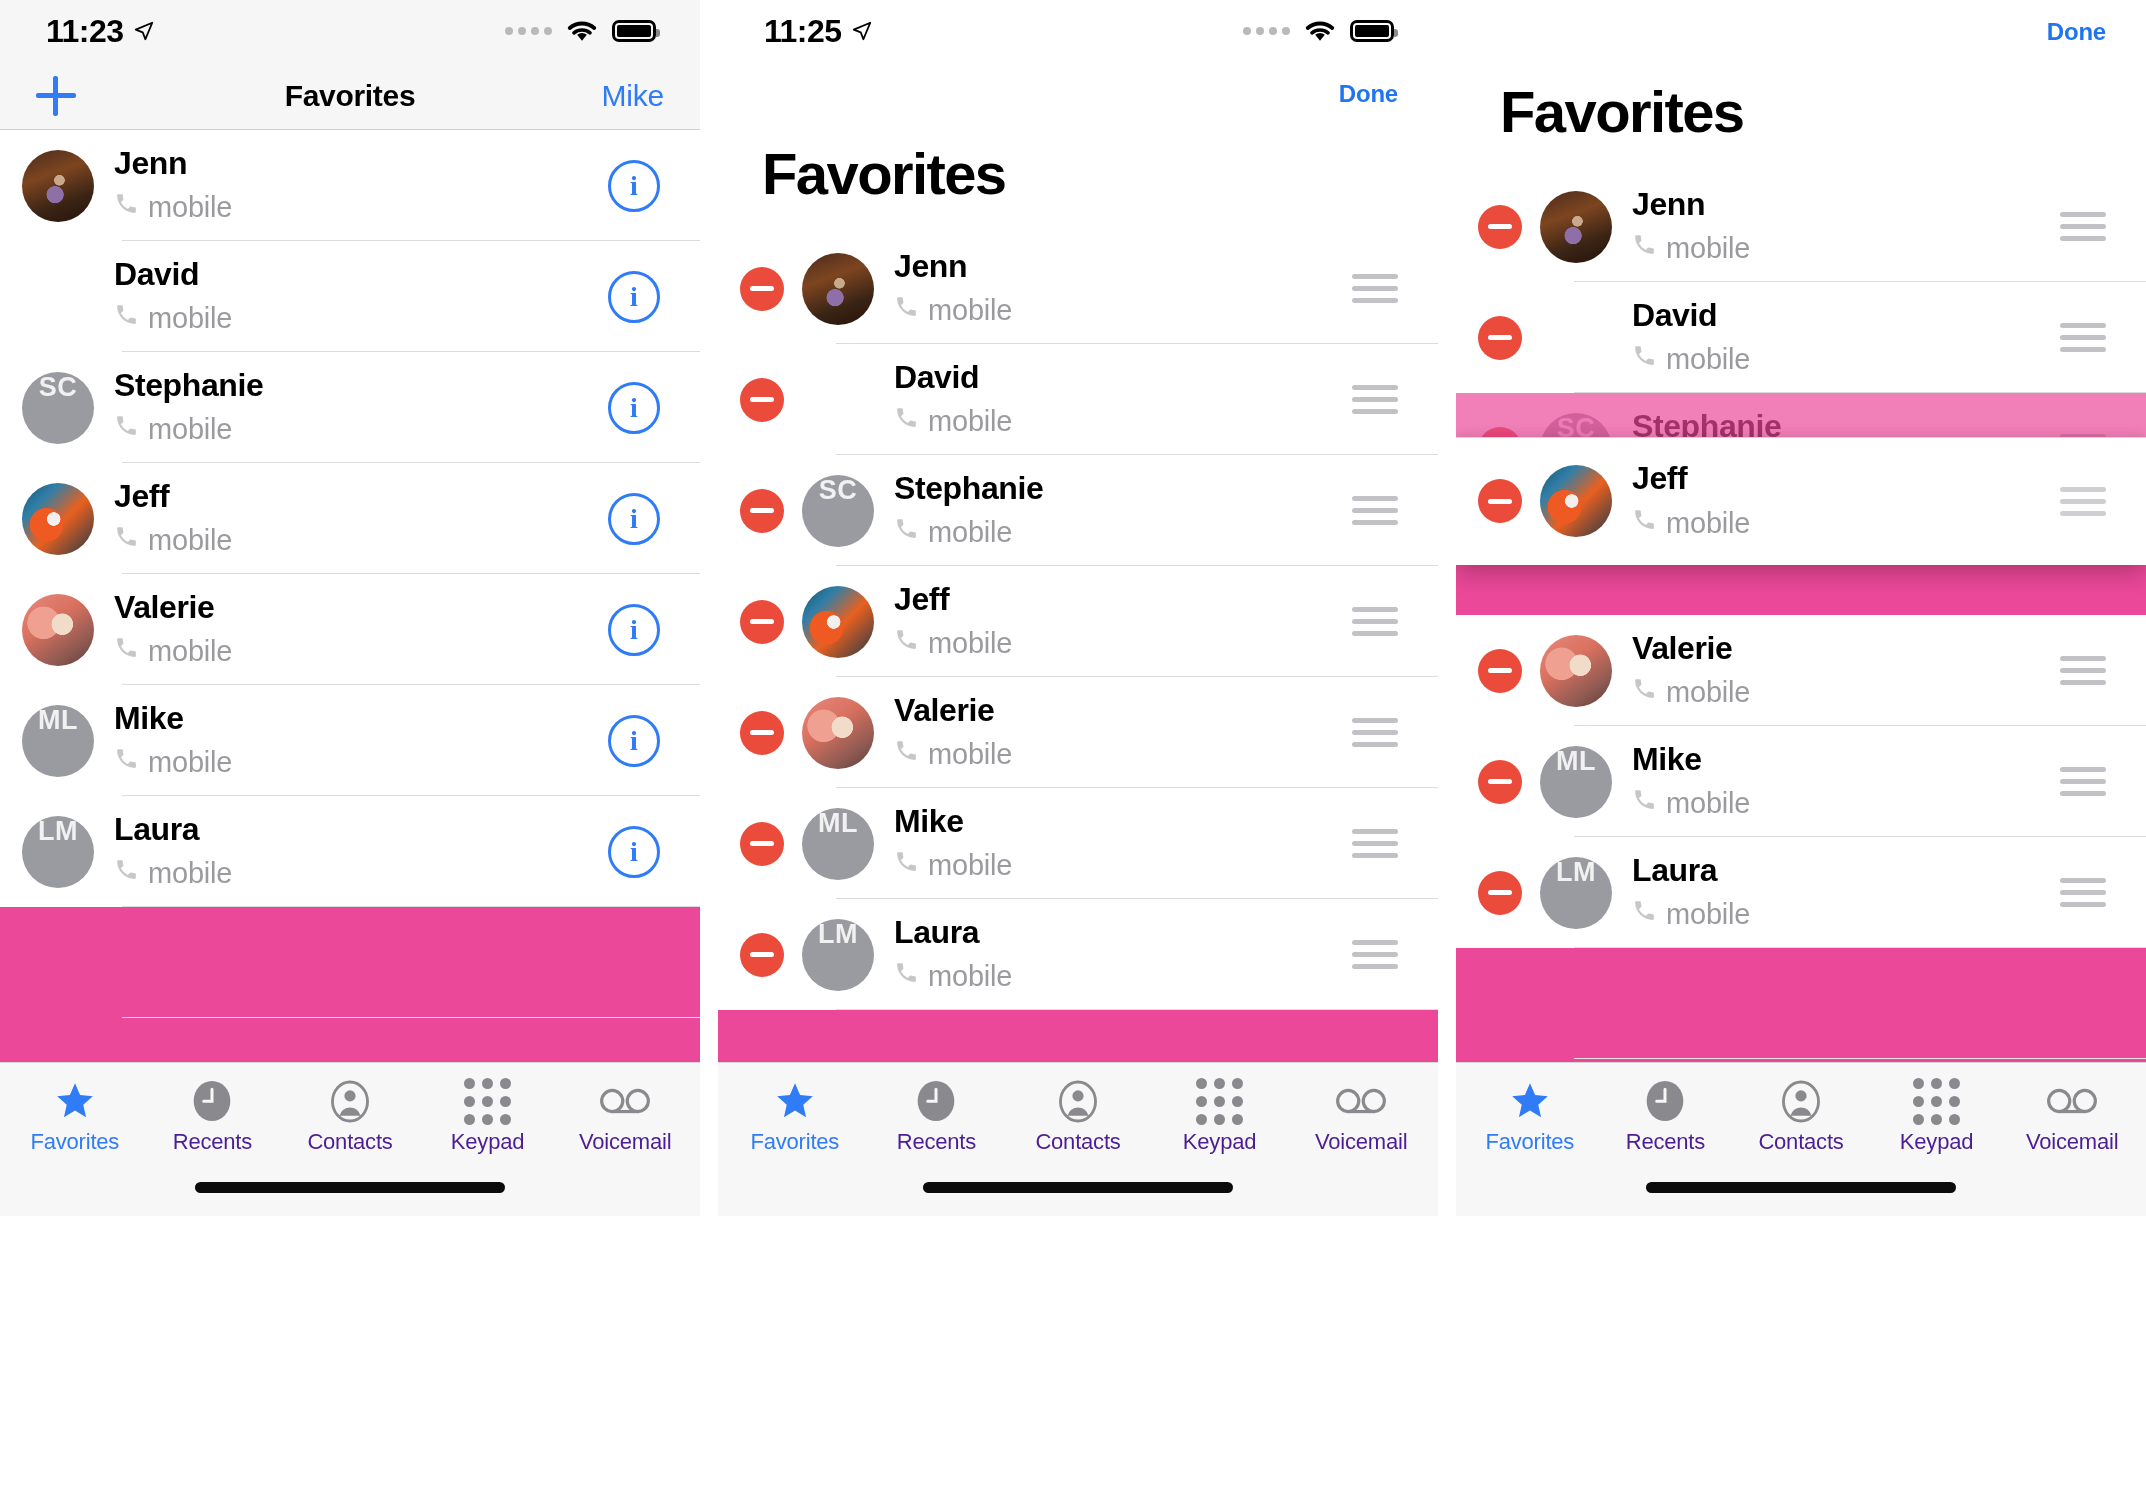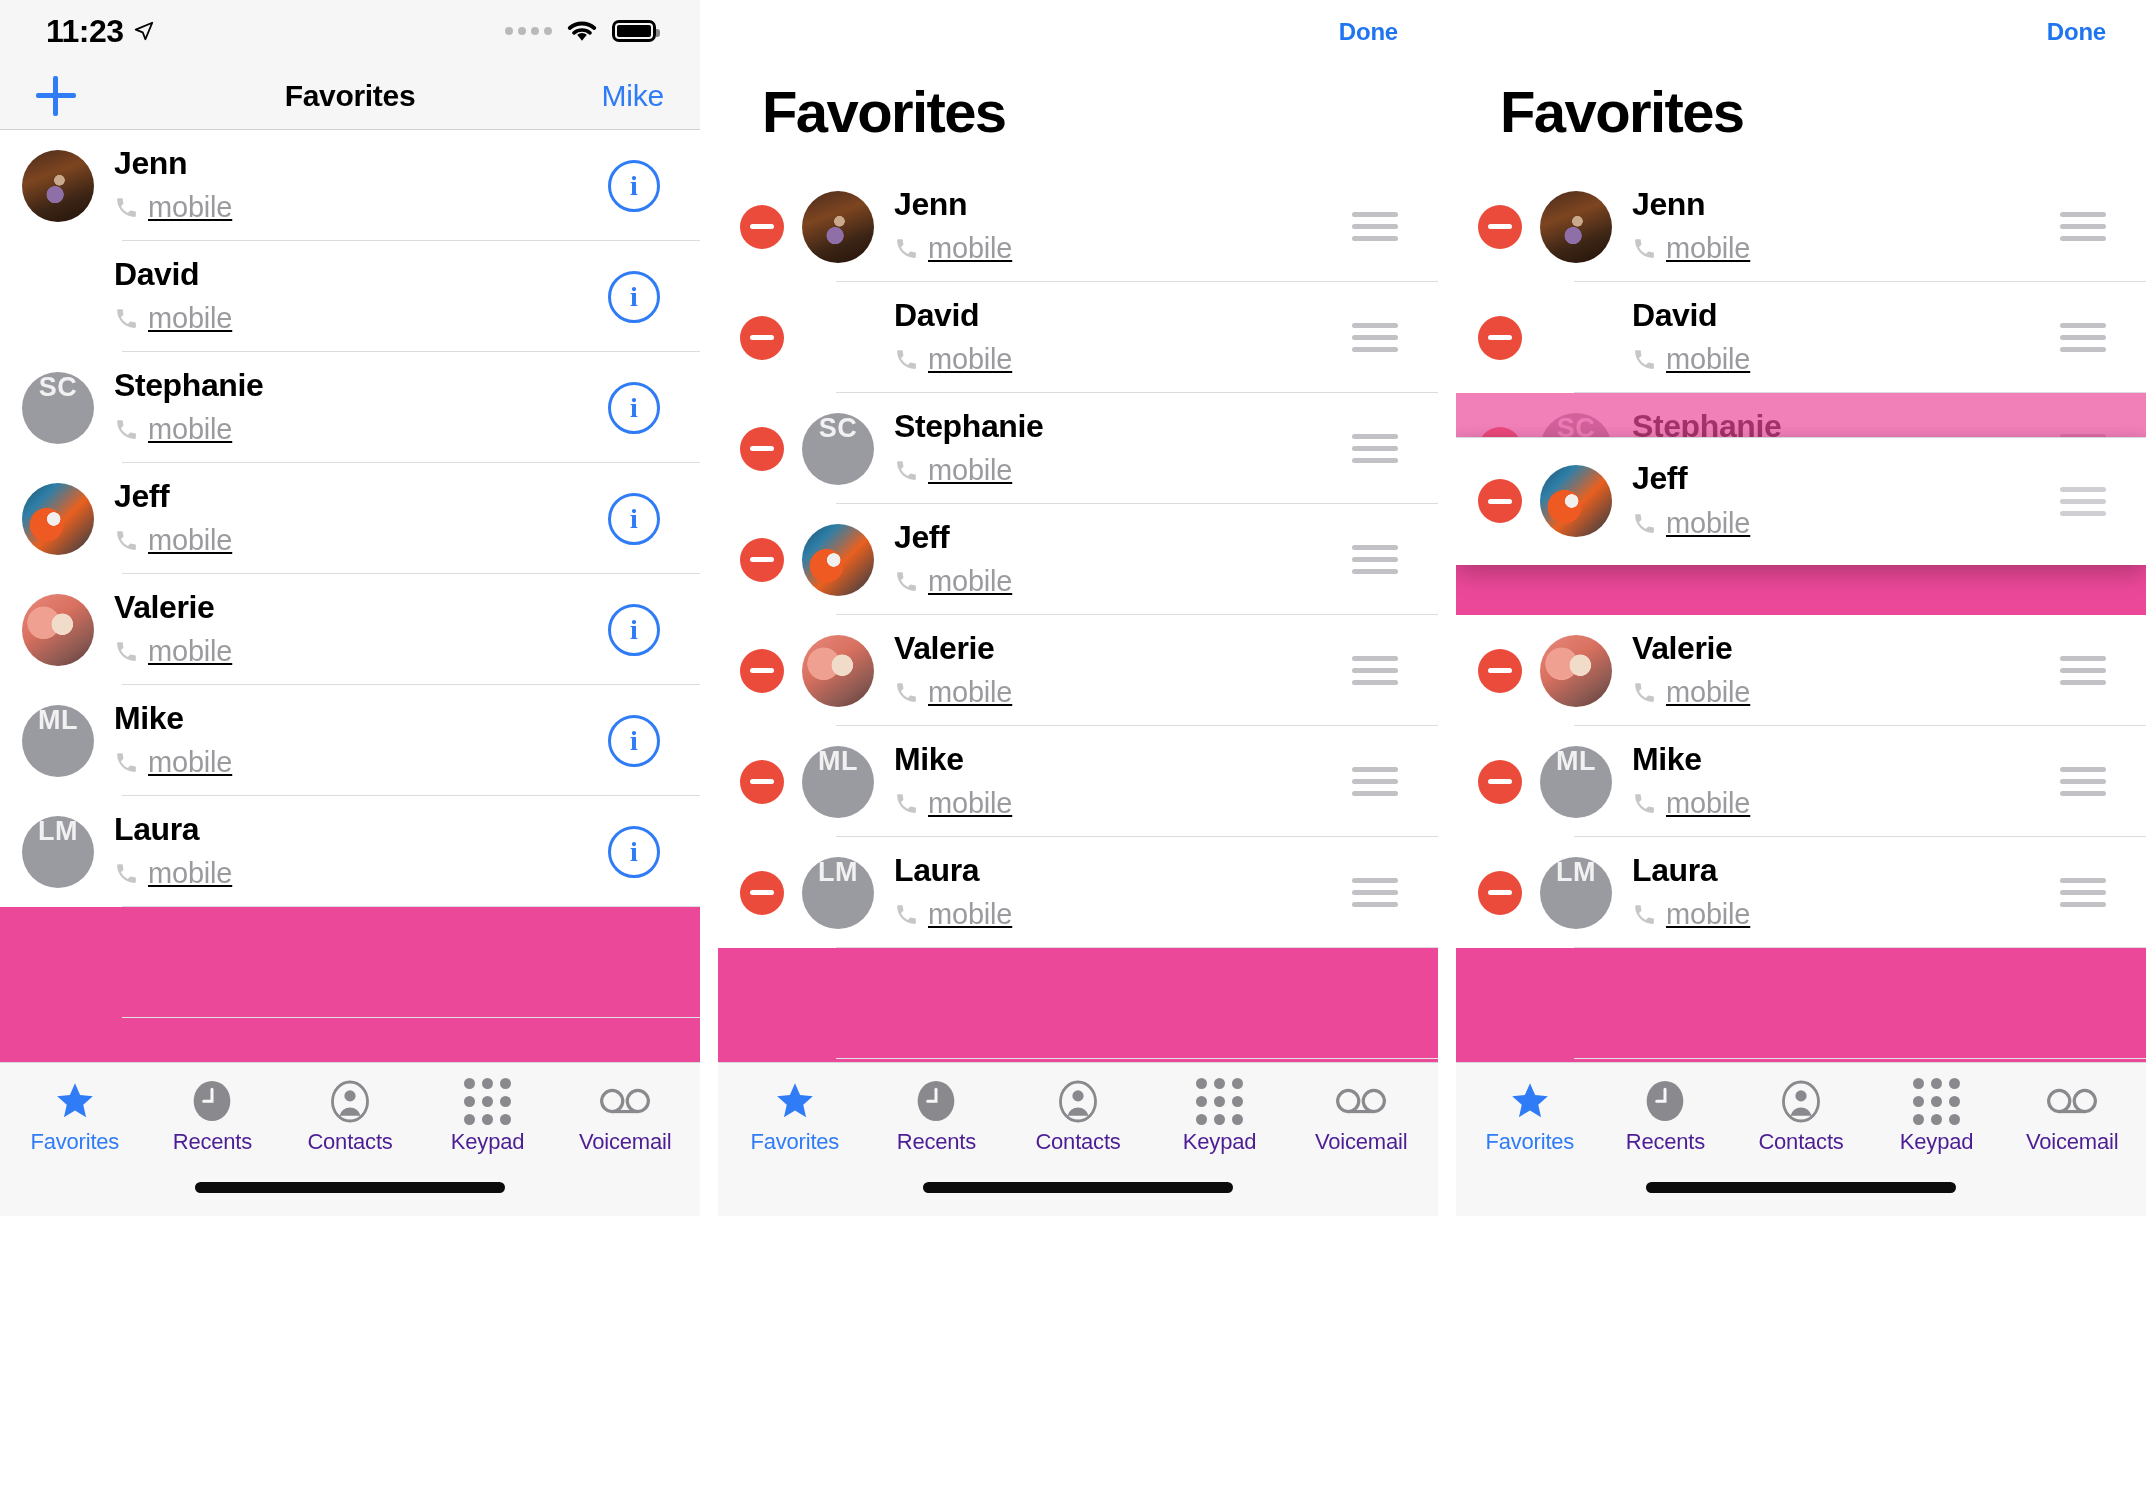--- a/index.html
+++ b/index.html
@@ -79,21 +79,21 @@
   }
   .minus i{display:block;width:24px;height:5px;background:#fff;border-radius:3px;}
   .avatar{
     width:72px;height:72px;border-radius:50%;flex:0 0 72px;overflow:hidden;
     display:flex;align-items:flex-start;justify-content:center;position:relative;
   }
   .avatar.init{background:#9a9aa1;}
   .avatar.init span{color:#f1f1f2;font-size:27px;font-weight:600;letter-spacing:.5px;}
   .row-text{margin-left:20px;flex:1 1 auto;min-width:0;}
   .row-name{font-size:32px;font-weight:700;color:#000;letter-spacing:-.4px;line-height:1.05;}
-  .row-sub{display:flex;align-items:center;gap:9px;margin-top:11px;text-decoration:underline;}
+  .row-sub{display:flex;gap:9px;margin-top:11px;}
   .row-sub .label{font-size:29px;color:#9b9b9f;letter-spacing:-.2px;}
   .ph-icon{width:25px;height:25px;flex:0 0 25px;opacity:.55;}
   .info-btn{
     width:46px;height:46px;border:3px solid #2f7cf6;border-radius:50%;
     margin-right:40px;display:flex;align-items:center;justify-content:center;flex:0 0 46px;
   }
   .info-btn span{color:#2f7cf6;font-size:28px;font-weight:600;font-family:"Liberation Serif",serif;line-height:1;}
   .grip{margin-right:40px;margin-left:auto;display:flex;flex-direction:column;gap:7px;flex:0 0 auto;}
   .grip i{display:block;width:46px;height:5px;background:#c2c2c6;border-radius:3px;}
 
@@ -379,20 +379,44 @@
         <div class="tlabel">Voicemail</div>
       </div>
     </div>
     <div class="homebar-wrap">
         <div class="homebar"></div>
       </div>
   </div>
 
   <div class="phone p2">
 
+    <div class="statusbar">
+      <div class="sb-time">
+        <span>11:25</span>
+        <svg class="loc-arrow" viewBox="0 0 24 24">
+            <path d="M21 3 3 10.5l7.6 2.9L13.5 21z" fill="none" stroke="#000" stroke-width="2" stroke-linejoin="round"></path>
+          </svg>
+      </div>
+      <div class="sb-right">
+        <span class="cell-dots">
+            <i></i>
+            <i></i>
+            <i></i>
+            <i></i>
+          </span>
+        <svg class="wifi" viewBox="0 0 28 20">
+          <path d="M14 18.5 9.8 13.3a6.6 6.6 0 0 1 8.4 0z" fill="#000"></path>
+          <path d="M3.3 7.4a16.4 16.4 0 0 1 21.4 0" stroke="#000" stroke-width="3.4" fill="none" stroke-linecap="round"></path>
+          <path d="M7 11.6a11 11 0 0 1 14 0" stroke="#000" stroke-width="3.2" fill="none" stroke-linecap="round"></path>
+        </svg>
+        <span class="batt">
+            <i></i>
+          </span>
+      </div>
+    </div>
 
     <div class="edit-top">
       <div class="edit-done-row">
         <div class="nav-done">Done</div>
       </div>
       <div class="big-title">Favorites</div>
     </div>
 
     <div class="list">
       <div class="row">

